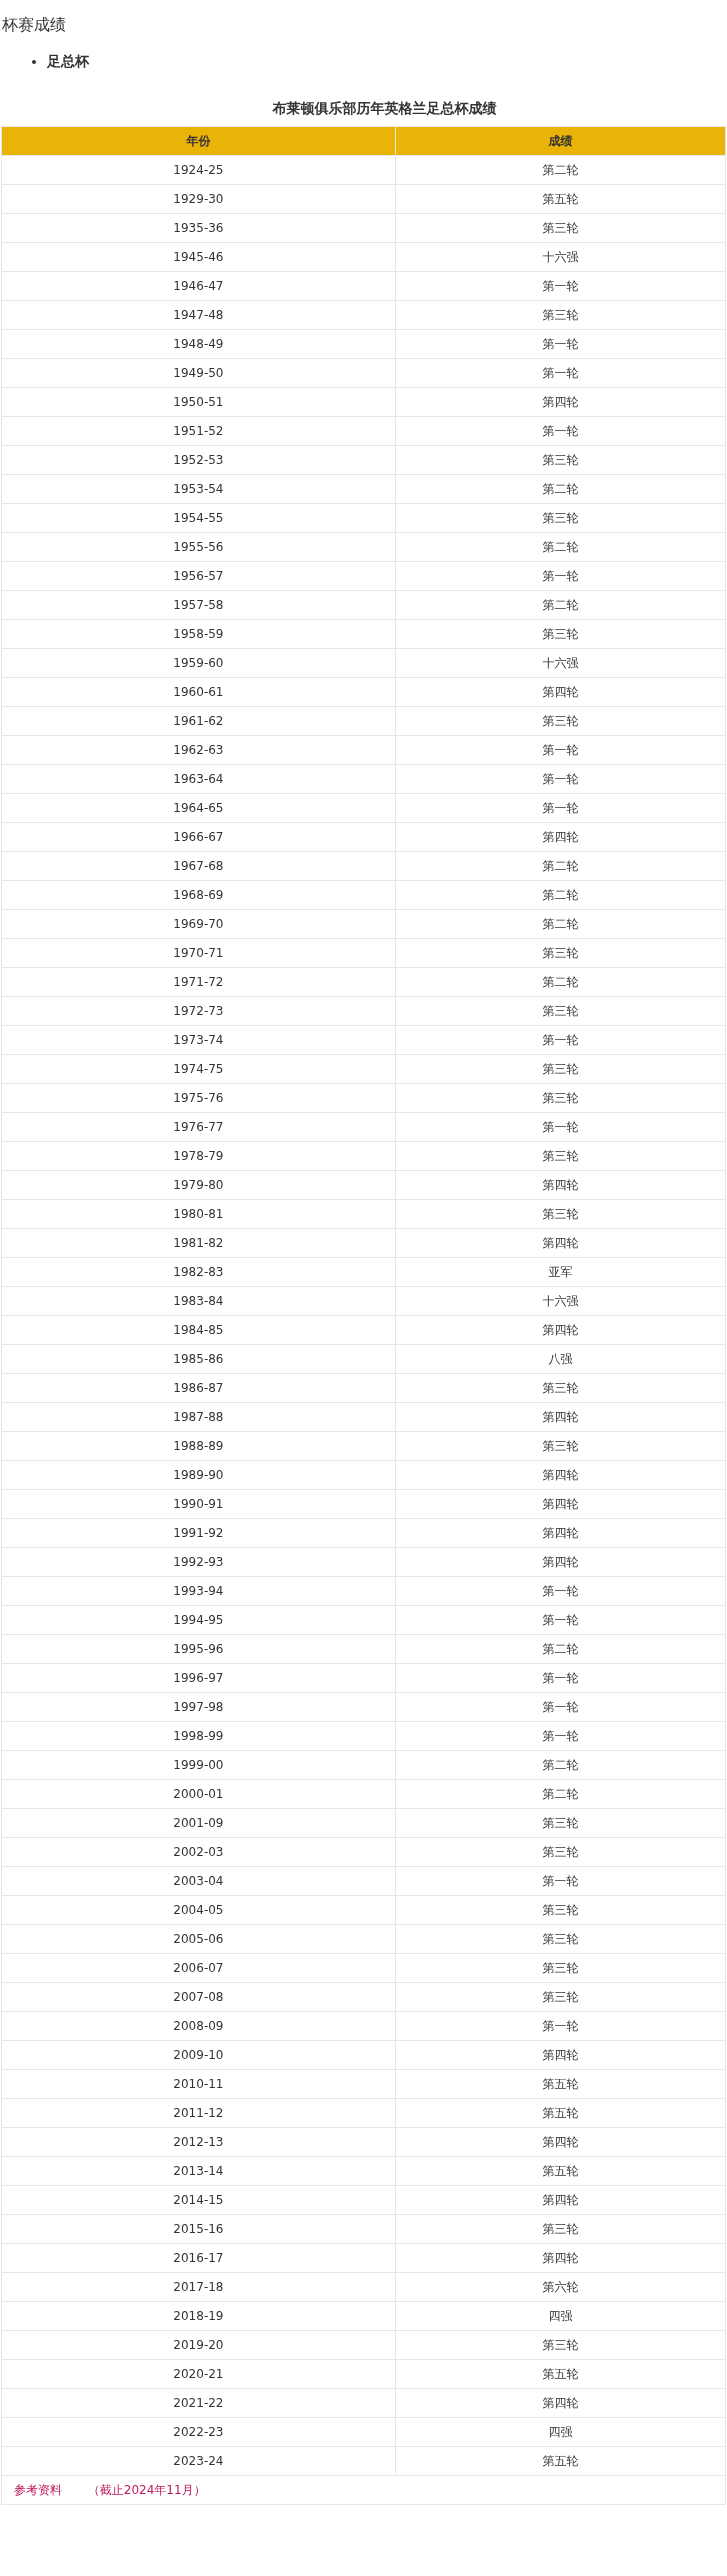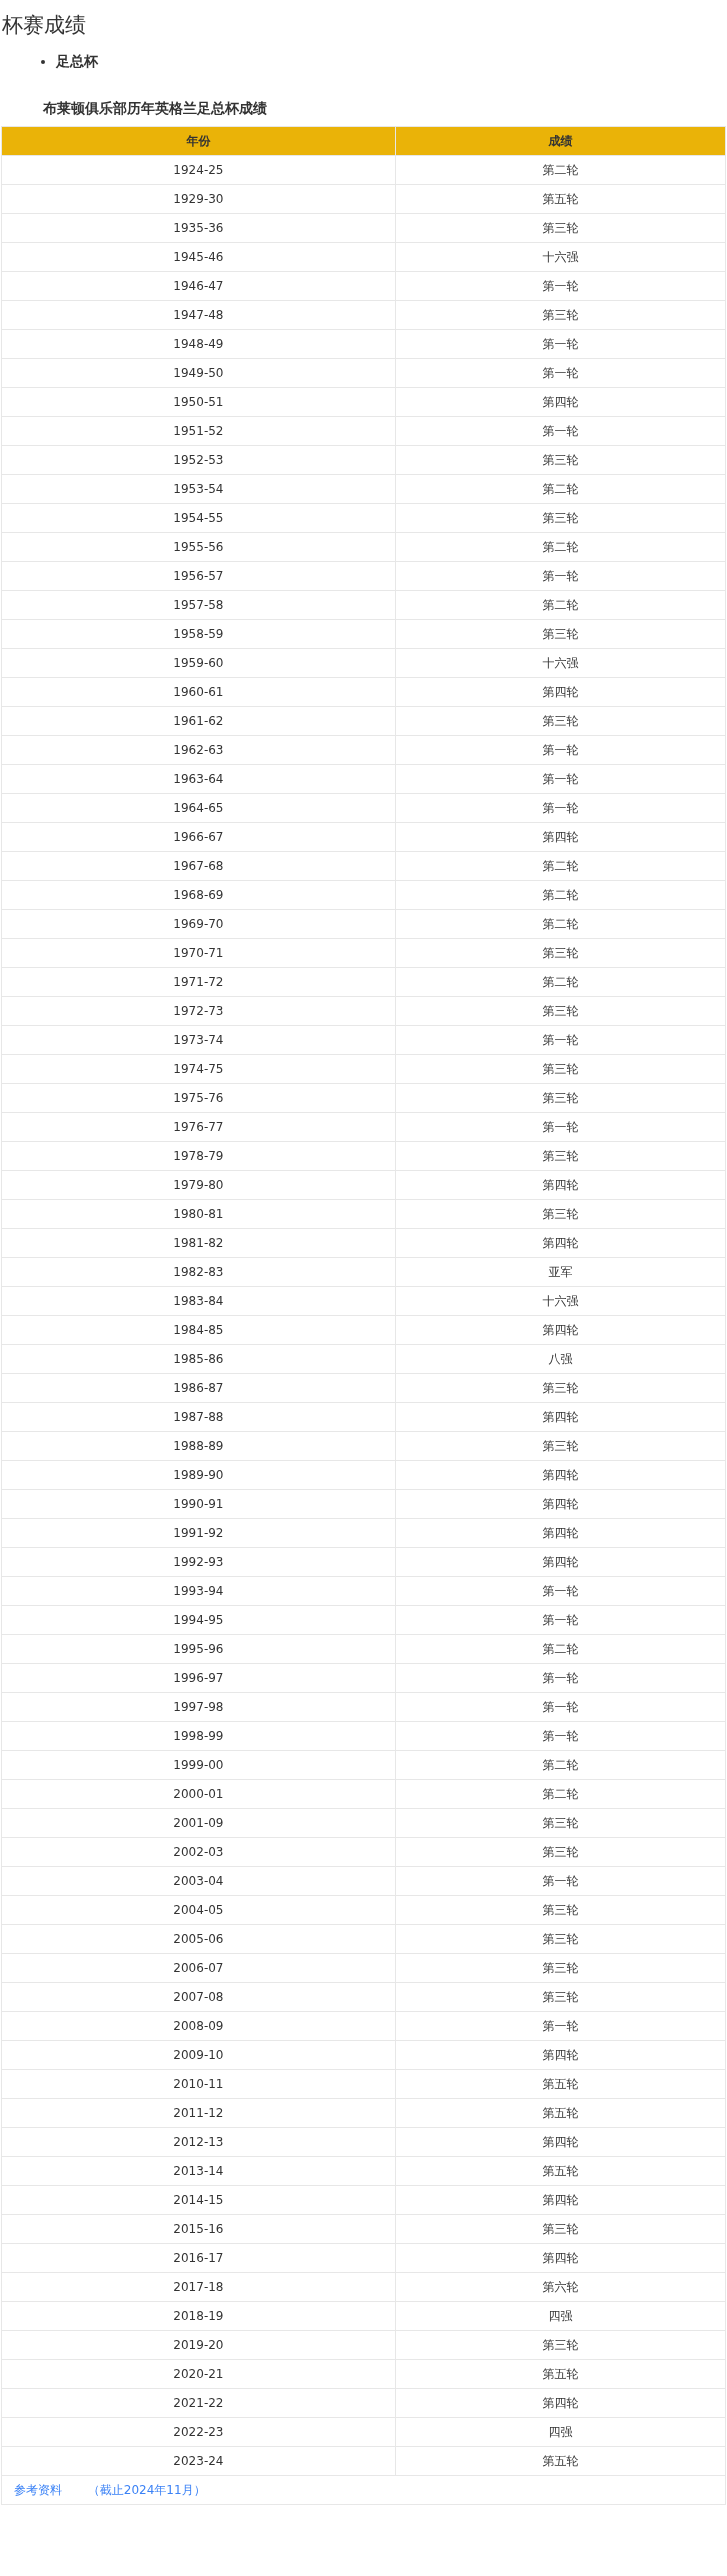--- a/index.html
+++ b/index.html
@@ -4,37 +4,37 @@
 <style>
   html, body { margin:0; padding:0; background:#fff; }
   body {
     width:727px;
     font-family:"DejaVu Sans","Liberation Sans",sans-serif;
     color:#333;
   }
   .wrap { padding:6px 1px 40px 1px; }
 
   .section-title {
-    font-size:21px;
+    font-size:16px;
     font-weight:400;
     color:#333;
     margin:6px 0 0 1px;
     line-height:26px;
   }
 
-  ul.sub-list { margin:15px 0 0 13px; padding-left:42px; }
+  ul.sub-list { margin:15px 0 0 4px; padding-left:42px; }
   ul.sub-list li {
     font-size:14px;
     font-weight:700;
     color:#333;
     line-height:17px;
   }
 
   .table-title {
-    text-align:left;
+    text-align:center;
     font-size:14px;
     font-weight:700;
     color:#333;
     margin:30px 0 9px 0;
     line-height:17px;
     padding-left:42px;
   }
 
   table.results {
     width:100%;
@@ -51,21 +51,21 @@
     font-weight:400;
     vertical-align:middle;
   }
   table.results th {
     background:#eab308;
     font-weight:700;
   }
   table.results tfoot td {
     text-align:left;
     padding-left:12px;
-    color:#3b82f6;
+    color:#be185d;
   }
   .foot-note { margin-left:22px; }
 </style>
 </head>
 <body>
 
 <div class="wrap">
 
   <h2 class="section-title">杯赛成绩</h2>
 

